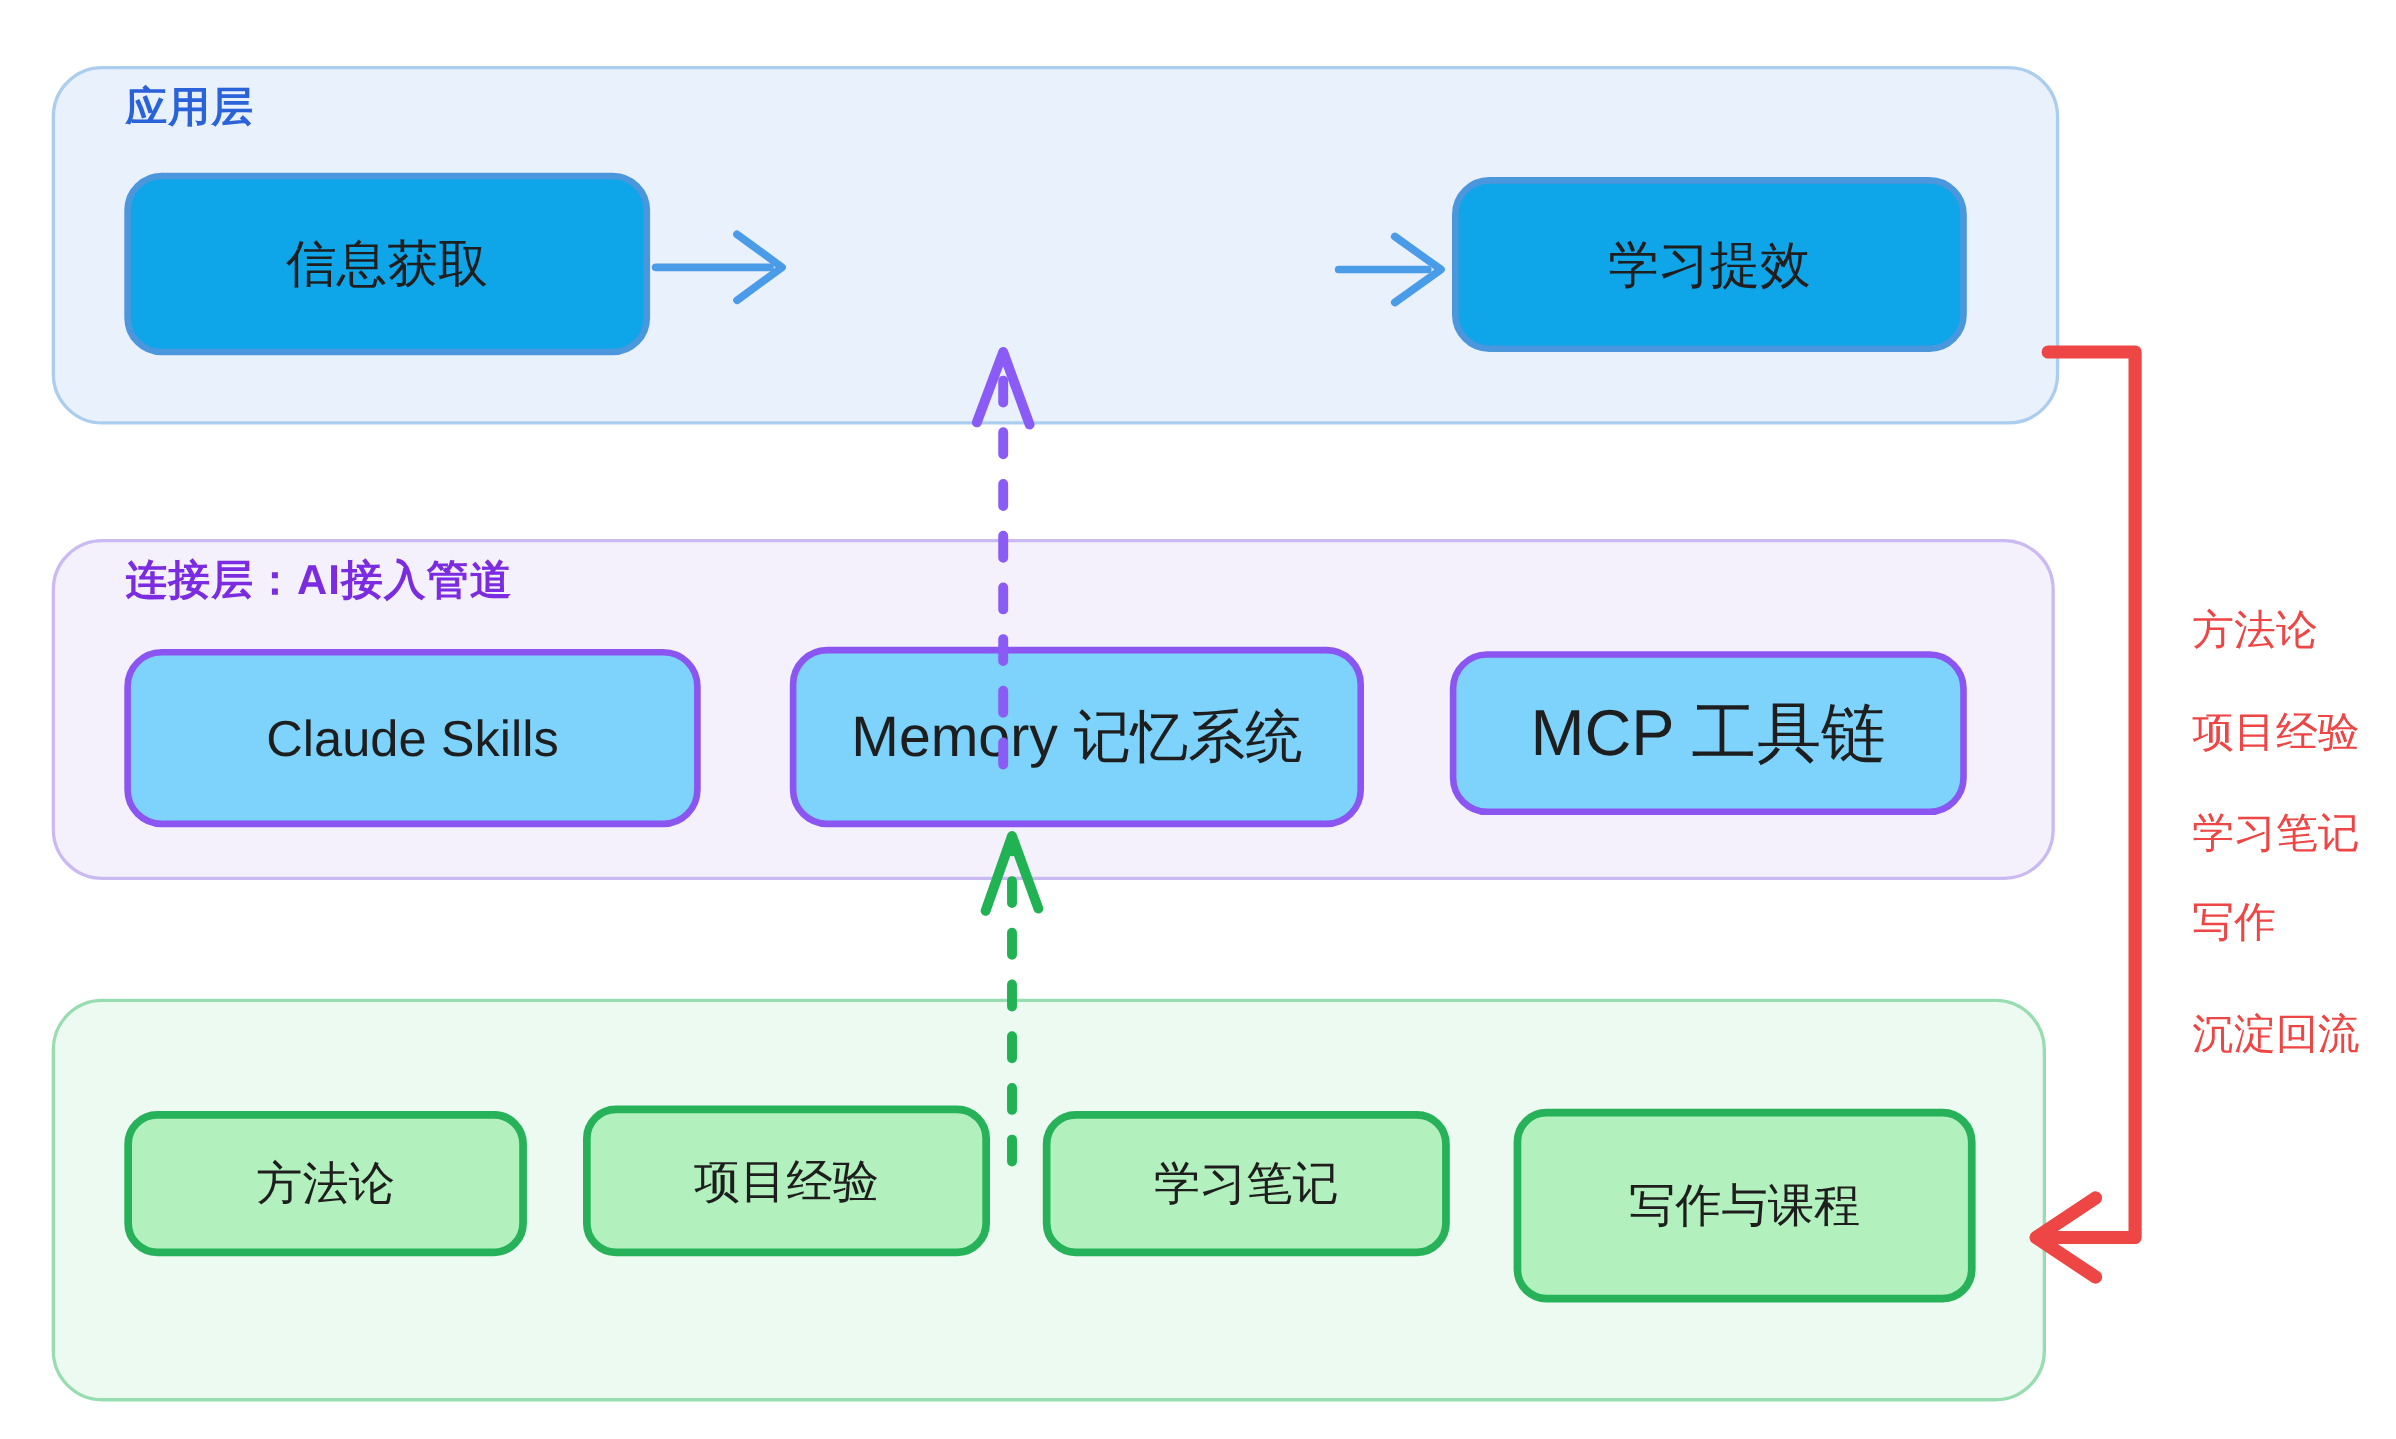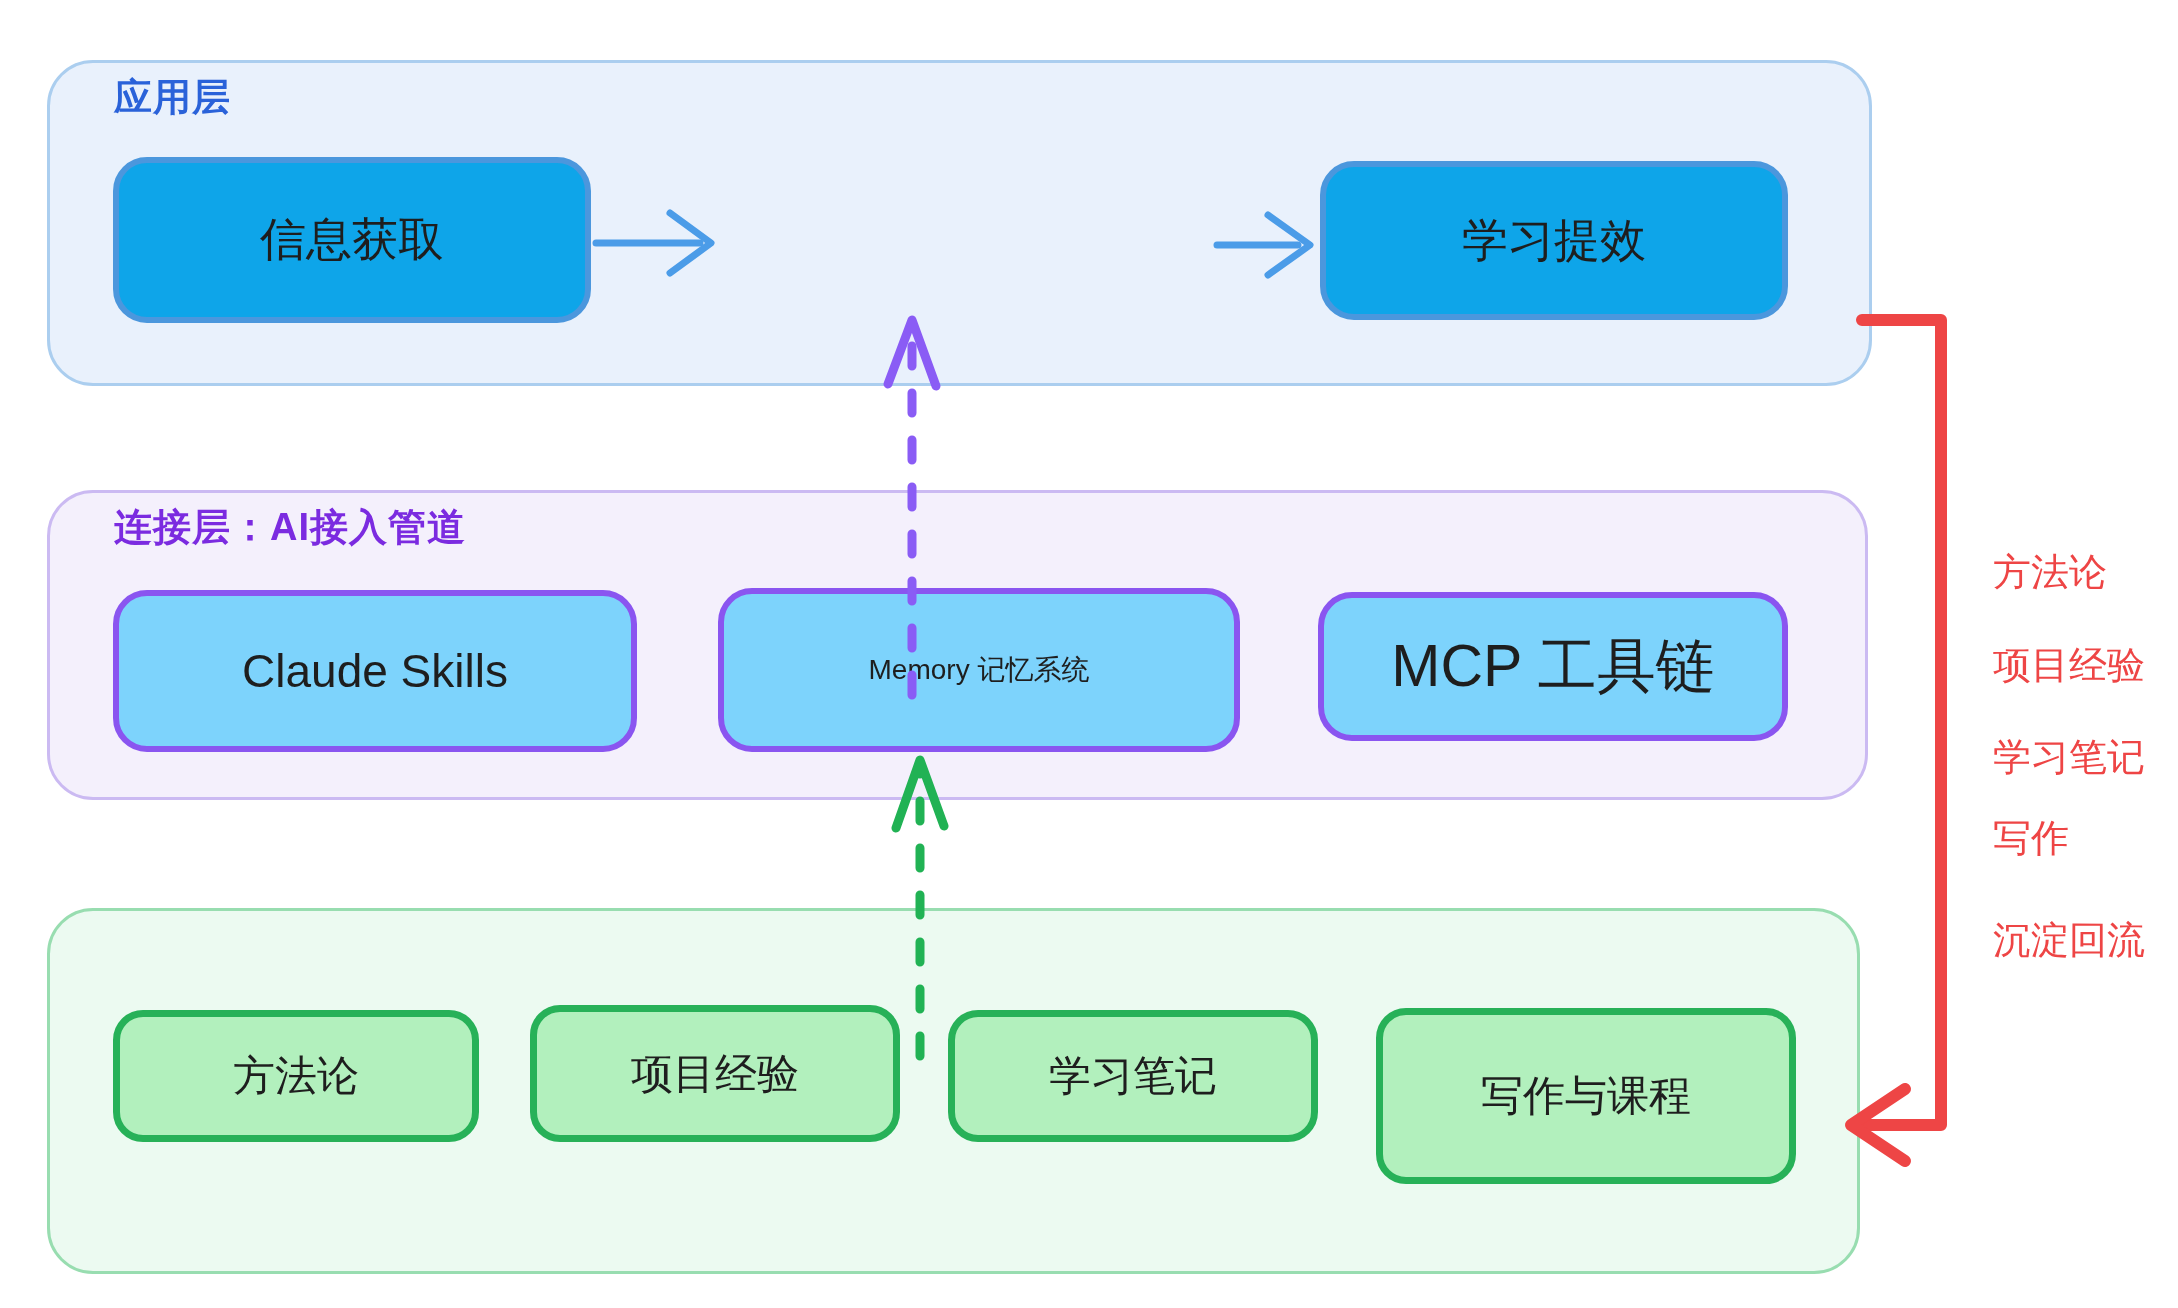--- a/index.html
+++ b/index.html
@@ -19,21 +19,21 @@
   .t-connect { left:114px; top:502px; color:#7b2be0; }
   .t-base    { left:110px; top:925px; color:#149c46; }
 
   
   .node { position:absolute; display:flex; align-items:center; justify-content:center;
           font-size:46px; font-weight:500; color:#1e1e1e; text-align:center; }
   .node.blue   { background:#0ea5e9; border:6px solid #4b97dd; border-radius:34px; }
   .node.purple { background:#7dd3fc; border:6px solid #8a55f0; border-radius:34px; }
   .node.green  { background:#b2f0bd; border:7px solid #27b158; border-radius:30px; font-size:42px; }
   .node .lbl { pointer-events:none; }
-  .fs-40 { font-size:28px; }
+  .fs-40 { font-size:52px; }
   .fs-44 { font-size:59px; }
 
   
   .red-label { position:absolute; left:1993px; font-size:38px; font-weight:500; color:#ee4545; white-space:nowrap; }
 
   
   svg.arrows { position:absolute; left:0; top:0; width:2178px; height:1308px; pointer-events:none; }
 
   
   .side-toolbar { position:absolute; right:0; top:0; width:40px; height:290px; }

